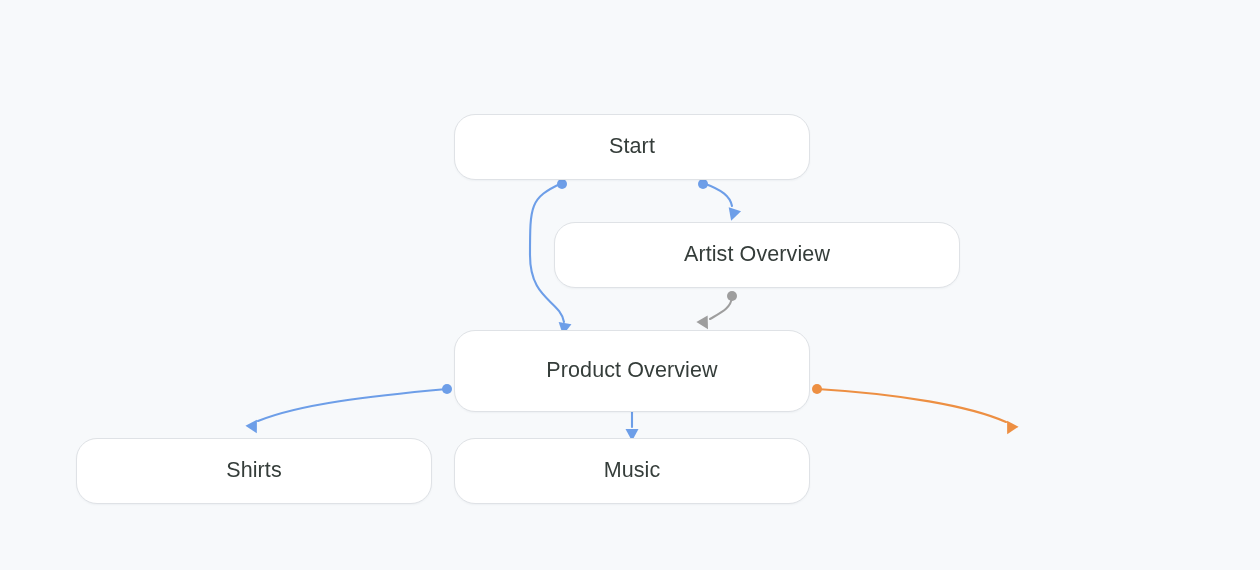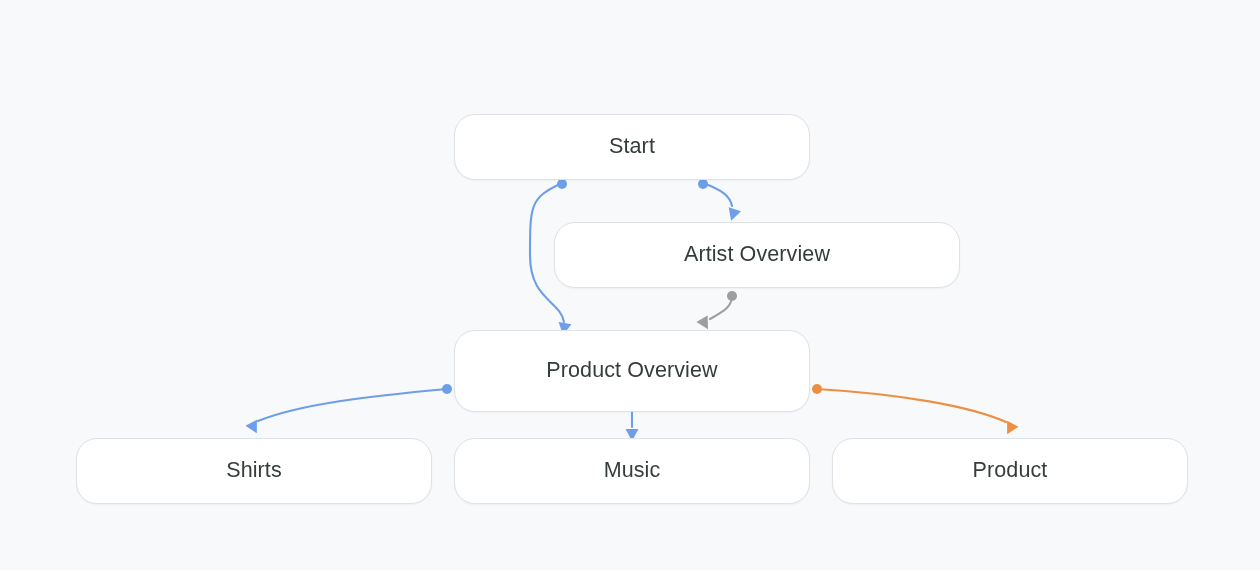--- a/index.html
+++ b/index.html
@@ -90,17 +90,14 @@
   </div>
 
   <div class="node" id="node-music" style="left: 454px; top: 438px; width: 356px; height: 66px;">
     <span class="node-label">Music</span>
   </div>
 
   <div class="node" id="node-shirts" style="left: 76px; top: 438px; width: 356px; height: 66px;">
     <span class="node-label">Shirts</span>
   </div>
 
-  <div class="node" id="node-product" style="left: 832px; top: 438px; width: 356px; height: 66px;">
-    <span class="node-label">Product</span>
-  </div>
 
 </div>
 
 </body></html>

